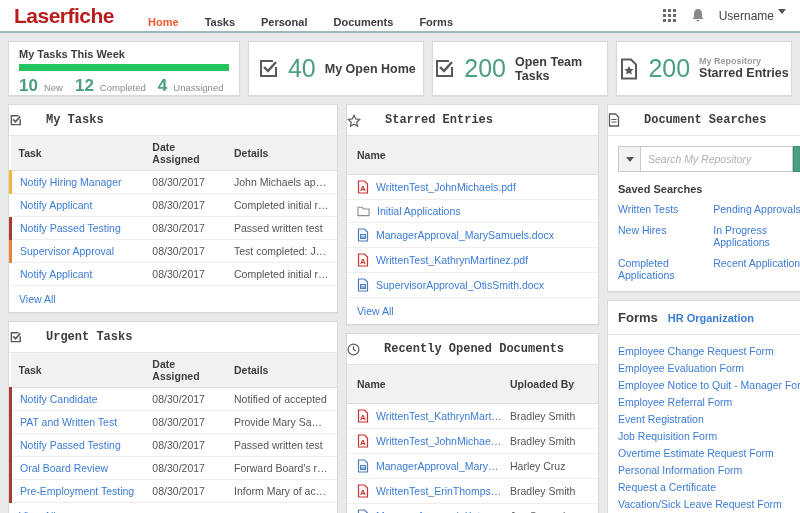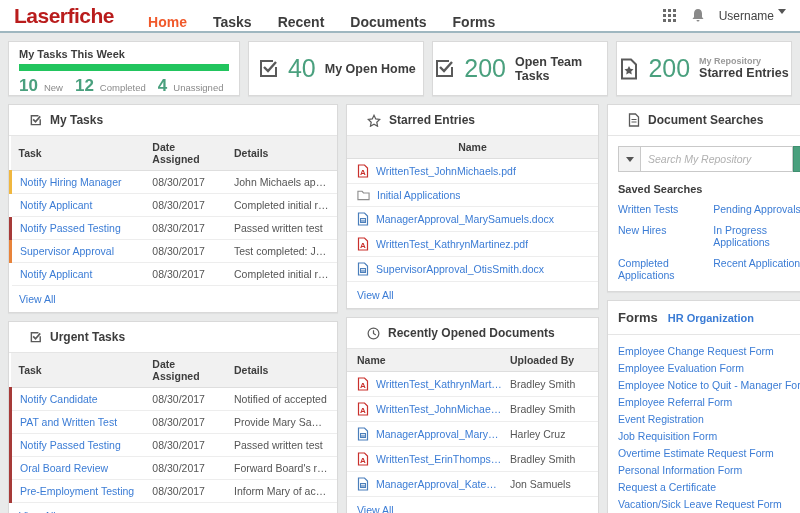--- a/index.html
+++ b/index.html
@@ -4,21 +4,21 @@
 <style>
   * { margin:0; padding:0; box-sizing:border-box; }
   html,body { width:800px; height:513px; overflow:hidden; }
   body { font-family:"Liberation Sans", sans-serif; background:#e9eaea; color:#3d3d3d; font-size:11px; }
   a { text-decoration:none; }
 
   
   .topbar { height:33px; background:#fff; border-bottom:2px solid #9fb7c0; display:flex; align-items:center; padding:0 14px; }
   .logo { font-size:21px; font-weight:bold; color:#b91c1c; letter-spacing:-0.5px; margin-right:34px; }
   .nav { display:flex; gap:26px; }
-  .nav a { font-size:14px; font-weight:bold; color:#3d3d3d;margin-top:12px; }
+  .nav a { font-size:11px; font-weight:bold; color:#3d3d3d;margin-top:12px; }
   .nav a.active { color:#f0592b; }
   .top-right { margin-left:auto; display:flex; align-items:center; gap:14px; color:#555; }
   .username { font-size:12px; color:#444; display:flex; align-items:flex-start; gap:4px; cursor:pointer; }
   .caret { width:0; height:0; border-left:4px solid transparent; border-right:4px solid transparent; border-top:5px solid #555; display:inline-block; }
 
   
   .content { padding:8px; }
   .cards { display:flex; gap:8px; margin-bottom:8px; }
   .card { background:#fff; border:1px solid #d9d9d9; height:55px; flex:1; box-shadow:0 1px 1px rgba(0,0,0,0.04); }
   .card.week { padding:6px 10px; }
@@ -31,34 +31,34 @@
   .metric .mlabel { font-size:12.5px; font-weight:bold; color:#3d3d3d; }
   .metric .stack { display:flex; flex-direction:column; line-height:1.15; }
   .metric .sub { font-size:9px; color:#9a9a9a; font-weight:bold; }
 
   .main { display:flex; gap:8px; align-items:flex-start; }
   .col-left { width:330px; flex:none; }
   .col-mid { width:253px; flex:none; }
   .col-right { flex:1; }
 
   .panel { background:#fff; border:1px solid #d9d9d9; margin-bottom:8px; box-shadow:0 1px 1px rgba(0,0,0,0.04); }
-  .panel-header { display:flex; align-items:center; gap:8px; padding:8px 20px; border-bottom:1px solid #e5e5e5; font-size:12px; font-weight:bold; color:#3d3d3d; }
+  .panel-header { display:flex; align-items:center; gap:24px; padding:8px 0; border-bottom:1px solid #e5e5e5; font-size:12px; font-weight:bold; color:#3d3d3d;font-family:Liberation Mono, monospace; }
 
   
   table { width:100%; border-collapse:collapse; font-size:10.5px; }
   th { background:#f1f1f1; text-align:left; font-weight:bold; color:#3d3d3d; padding:5px 8px; border-bottom:1px solid #dedede; }
   td { padding:5px 8px; border-bottom:1px solid #ededed; color:#555; white-space:nowrap; overflow:hidden; text-overflow:ellipsis; }
   td.task-cell { border-left:3px solid transparent; max-width:130px; }
   td a, .link { color:#3b7cd5; }
   .tasks-table th:nth-child(1){ width:41%; } .tasks-table th:nth-child(2){ width:25%; }
   .tasks-table td:nth-child(3){ max-width:110px; }
   .view-all { display:block; padding:7px 10px; font-size:10.5px; color:#3b7cd5; }
 
   
-  .name-bar { background:#f1f1f1; padding:5px 10px; font-weight:bold; font-size:10.5px; color:#3d3d3d; border-bottom:1px solid #dedede; display:flex;justify-content:center; }
+  .name-bar { background:#f1f1f1; padding:13px 10px; font-weight:bold; font-size:10.5px; color:#3d3d3d; border-bottom:1px solid #dedede; display:flex; }
   .name-bar .col2 { margin-left:auto; width:78px; }
   .file-row { display:flex; align-items:center; gap:7px; padding:5px 10px; border-bottom:1px solid #ededed; font-size:10.5px; }
   .file-row a { color:#3b7cd5; white-space:nowrap; overflow:hidden; text-overflow:ellipsis; }
   .file-row .uploader { margin-left:auto; width:78px; flex:none; color:#555; }
 
   
   .ds-body { padding:10px; }
   .search-row { display:flex; height:26px; }
   .dd-btn { width:22px; background:#f3f3f3; border:1px solid #c9c9c9; border-right:none; display:flex; align-items:center; justify-content:center; cursor:pointer; }
   .search-input { flex:1; border:1px solid #c9c9c9; padding:0 7px; font-size:10.5px; font-style:italic; color:#555; outline:none; min-width:0; font-family:"Liberation Sans", sans-serif;}
@@ -77,21 +77,21 @@
   .ico { flex:none; display:inline-flex; }
 </style>
 </head>
 <body>
 
 <div class="topbar">
   <div class="logo">Laserfiche</div>
   <div class="nav" id="nav">
       <a class="active" href="#">Home</a>
       <a href="#">Tasks</a>
-      <a href="#">Recent</a>
+      <a href="#">Personal</a>
       <a href="#">Documents</a>
       <a href="#">Forms</a>
     </div>
   <div class="top-right">
     <span class="ico">
       <svg width="15" height="15" viewBox="0 0 15 15">
           <g fill="#6b6b6b">
         <rect x="1" y="1" width="3" height="3"></rect>
             <rect x="6" y="1" width="3" height="3"></rect>
             <rect x="11" y="1" width="3" height="3"></rect>

